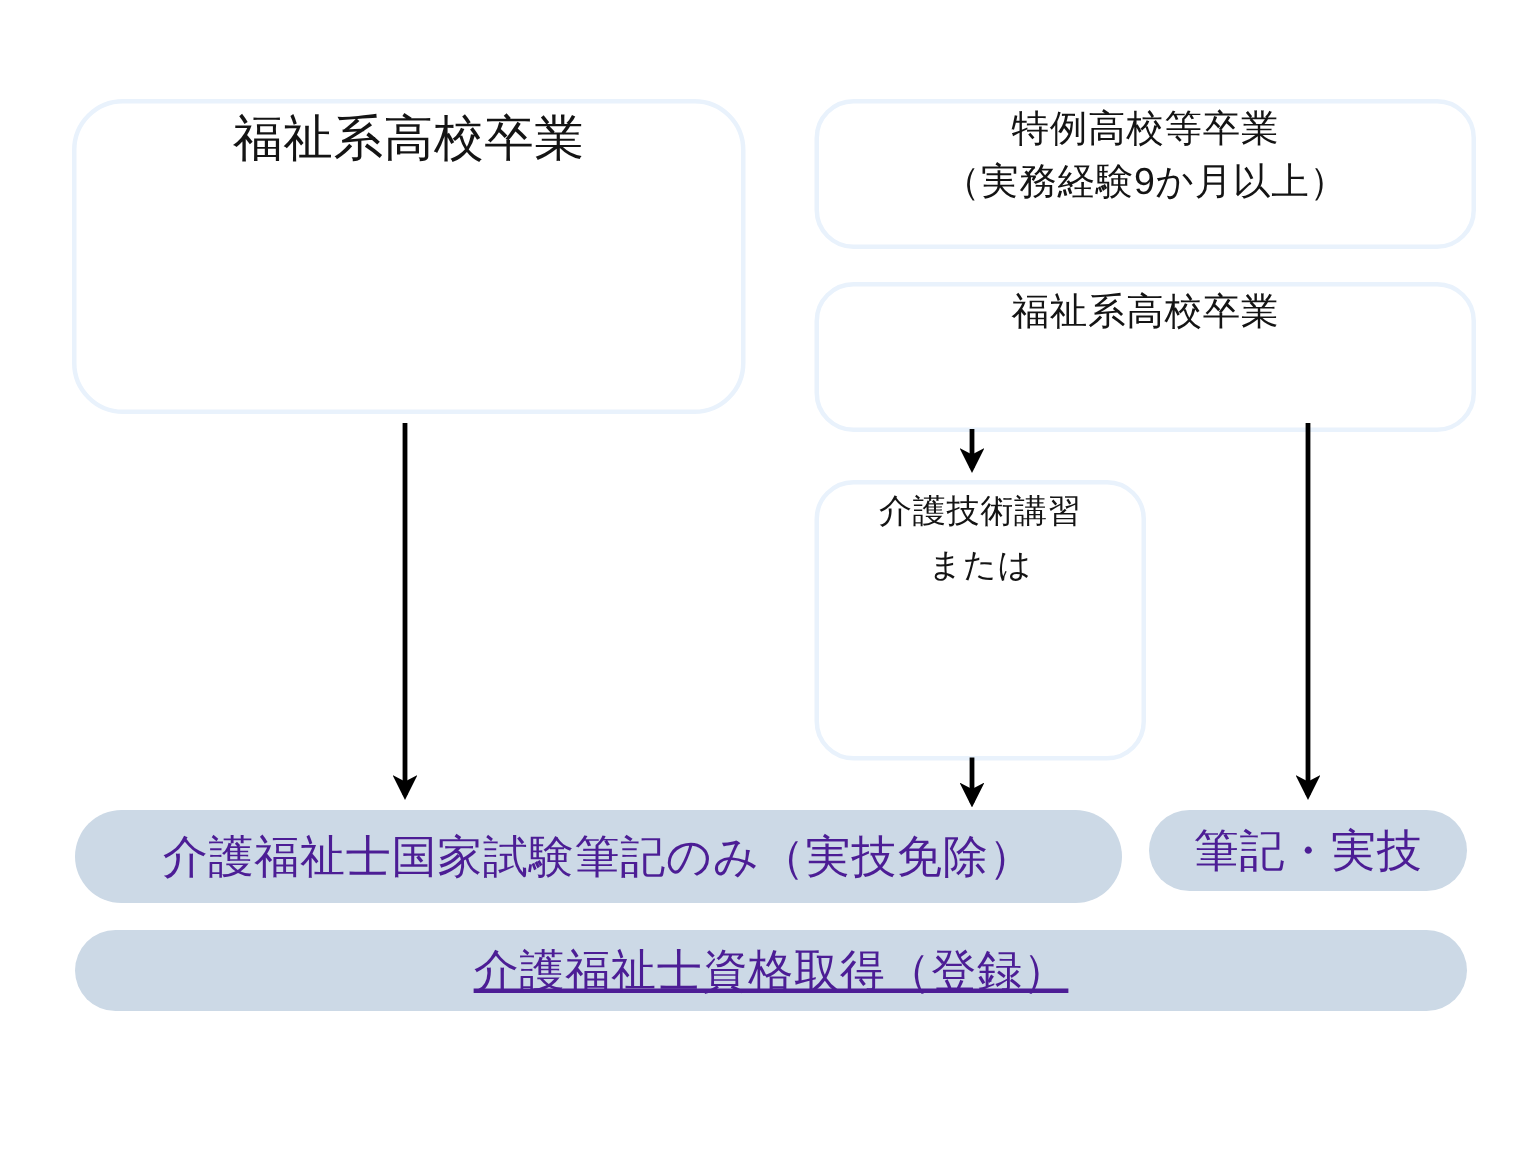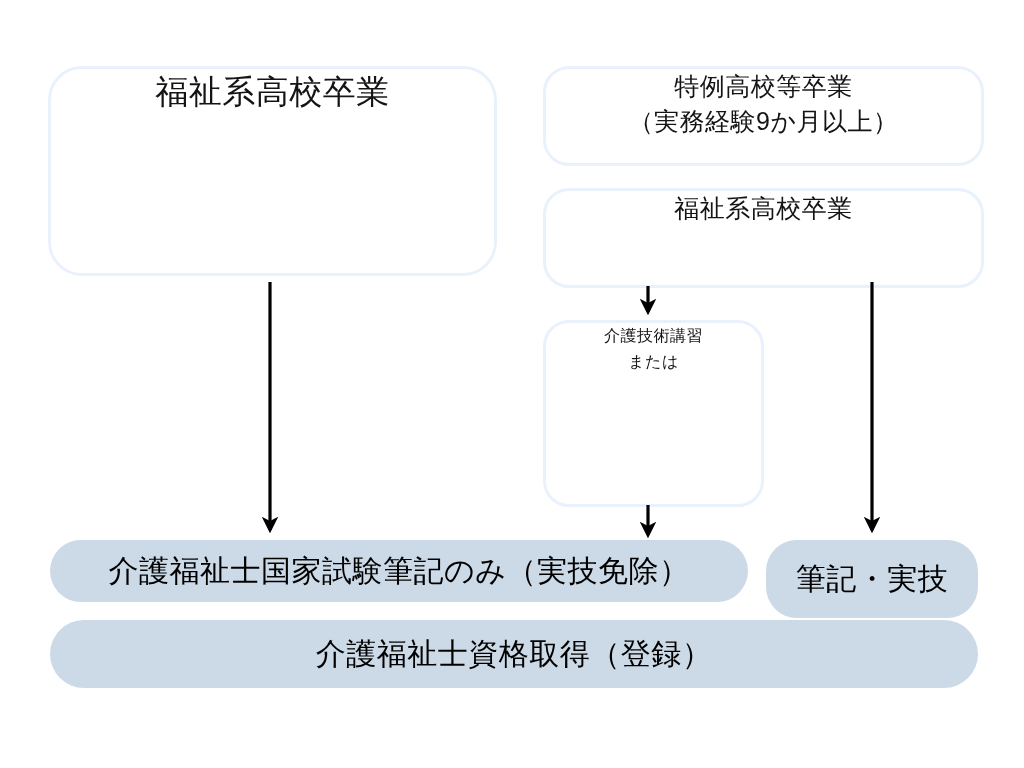--- a/index.html
+++ b/index.html
@@ -47,51 +47,52 @@
     font-size: 25px;
   }
   #box-welfare-hs-before2008 {
     left: 543px; top: 188px; width: 441px;  height: 100px;
     border-radius: 26px;
     font-size: 25px;
   }
   #box-training {
     left: 543px; top: 320px; width: 221px;  height: 187px;
     border-radius: 26px;
-    font-size: 16px;
+    font-size: 22px;
     line-height: 1.62;
   }
 
   
   .bar {
     position: absolute;
     box-sizing: border-box;
     background: #ccd9e6;
     display: flex;
     align-items: center;
     justify-content: center;
-    color: #000000;
+    color: #4c1d95;
     text-align: center;
     white-space: nowrap;
     letter-spacing: 0.5px;
   }
   #bar-exam-written-only {
     left: 50px;  top: 540px; width: 698px;  height: 62px;
     border-radius: 31px;
     font-size: 30px;
   }
   #bar-written-practical {
-    left: 766px; top: 540px; width: 212px;  height: 78px;
+    left: 766px; top: 540px; width: 212px;  height: 54px;
     border-radius: 31px;
     font-size: 30px;
   }
   #bar-certification {
-    left: 50px;  top: 620px; width: 928px;  height: 68px;
+    left: 50px;  top: 620px; width: 928px;  height: 54px;
     border-radius: 35px;
     font-size: 30px;
+    text-decoration: underline;
   }
 
   
   .arrow {
     position: absolute;
     overflow: visible;
   }
   #arrow-left-long   { left: 254px; top: 282px; width: 32px;  height: 258px; }
   #arrow-right-long  { left: 856px; top: 282px; width: 32px;  height: 258px; }
   #arrow-hs-to-train { left: 632px; top: 286px; width: 32px;  height: 36px;  }

